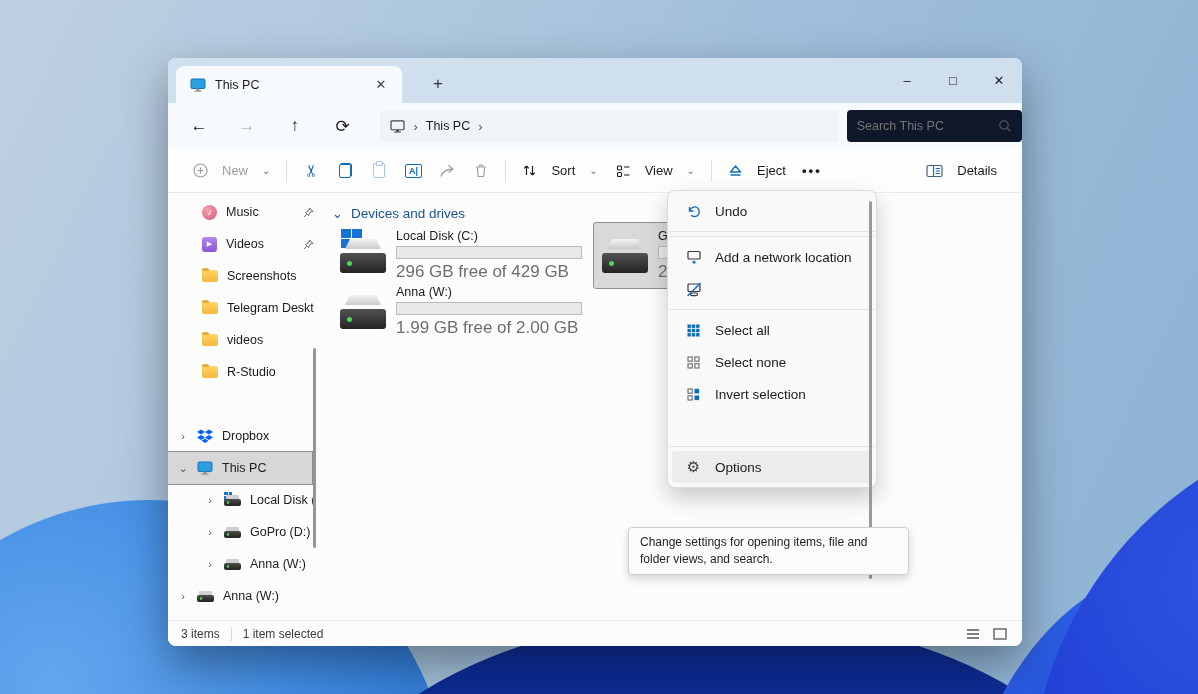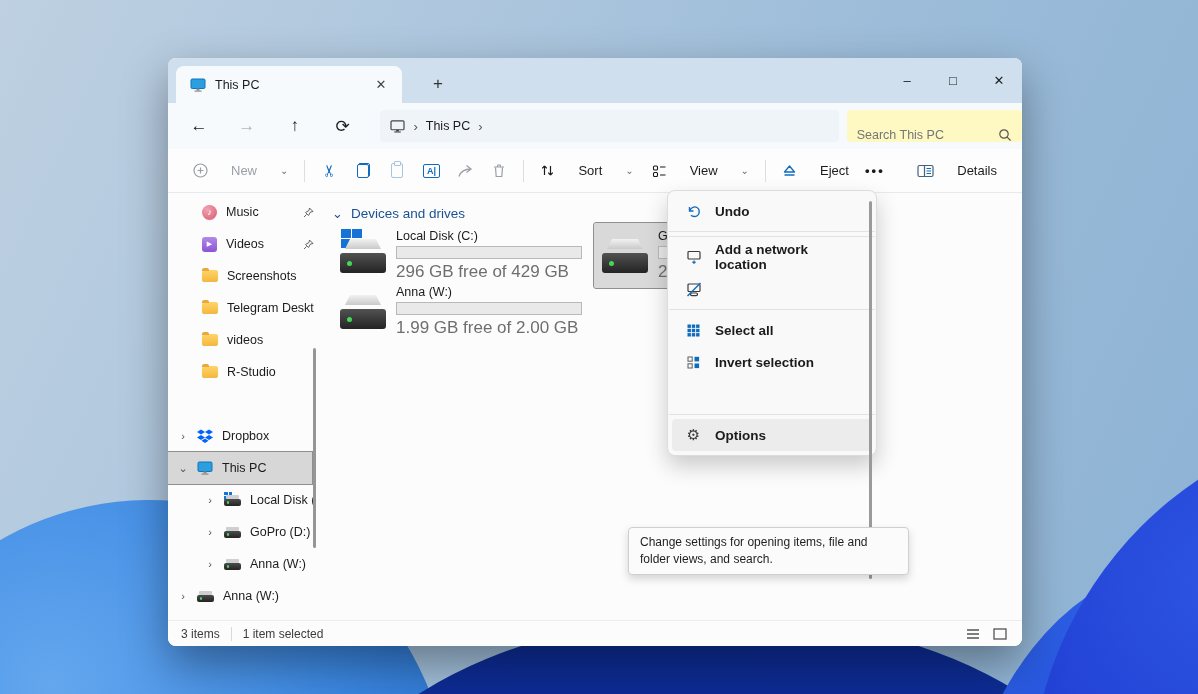--- a/index.html
+++ b/index.html
@@ -35,27 +35,27 @@
 
   
   .navbar { height:46px; background:#f6fafd; display:flex; align-items:center; padding-left:13px; }
   .nav-ic { width:36px; height:32px; display:flex; align-items:center; justify-content:center;
             font-size:17px; color:#1b1b1b; margin-right:12px; border-radius:4px; }
   .nav-ic.disabled { color:#b0b5bb; }
   .addressbar { margin-left:8px; width:460px; height:32px; background:#eff4f9; border-radius:4px;
                 display:flex; align-items:center; padding:0 10px; gap:8px; }
   .addr-text { font-size:12.5px; color:#1b1b1b; }
   .chev { font-size:13px; color:#555; }
-  .searchbox { margin-left:8px; width:176px; height:32px; background:#fef9c3; border-radius:4px;
-               display:flex; align-items:flex-end; padding:0 10px; }
+  .searchbox { margin-left:8px; width:176px; height:32px; background:#0f172a; border-radius:4px;
+               display:flex; align-items:center; padding:0 10px; }
   .search-ph { font-size:12.5px; color:#767676; flex:1; }
 
   
   .cmdbar { height:44px; background:#fdfdfe; border-bottom:1px solid #e7eaed; display:flex; align-items:center; padding:0 16px; }
-  .cmd { display:flex; align-items:center; gap:23px; padding:0 9px; height:34px; border-radius:4px; font-size:13px; color:#1b1b1b; }
+  .cmd { display:flex; align-items:center; gap:14px; padding:0 9px; height:34px; border-radius:4px; font-size:13px; color:#1b1b1b; }
   .cmd.disabled { color:#9a9fa5; }
   .cmd-ic { width:34px; height:34px; display:flex; align-items:center; justify-content:center; border-radius:4px; }
   .vdiv { width:1px; height:22px; background:#dcdfe2; margin:0 7px; }
   .chev-sm { font-size:10px; color:#6a6f75; }
   .spacer { flex:1; }
   .scissors { color:#0f6cbd; font-size:16px; display:inline-block; transform:rotate(-90deg); }
   .copy-ic { position:relative; width:13px; height:15px; }
   .copy-ic::before { content:""; position:absolute; right:0; top:0; width:10px; height:12px; border:1.4px solid #0f6cbd; border-radius:2px; }
   .copy-ic::after { content:""; position:absolute; left:0; bottom:0; width:10px; height:12px; border:1.4px solid #0f6cbd; border-radius:2px; background:#fdfdfe; }
   .paste-ic { position:relative; width:12px; height:15px; border:1.4px solid #a7c4e0; border-radius:2px; }
@@ -117,21 +117,21 @@
   
   .statusbar { height:26px; border-top:1px solid #ececec; background:#fcfcfc; display:flex; align-items:center;
                padding:0 13px; font-size:12px; color:#3b3b3b; position:relative; }
   .sb-div { width:1px; height:14px; background:#d9d9d9; margin:0 11px; }
   .sb-icons { margin-left:auto; display:flex; gap:9px; }
   .sb-ic { width:18px; height:16px; display:flex; align-items:center; justify-content:center; }
 
   
   .menu { position:absolute; left:667px; top:190px; width:210px; background:#f9f9f9; border:1px solid #dcdcdc;
           border-radius:8px; box-shadow:0 10px 22px rgba(0,0,0,.20); z-index:10; padding:4px 0; }
-  .mrow { height:32px; display:flex; align-items:center; gap:13px; padding:0 13px; font-size:13.5px; color:#1b1b1b; margin:0 4px; border-radius:4px;font-weight:bold; }
+  .mrow { height:32px; display:flex; align-items:center; gap:13px; padding:0 13px; font-size:13.5px; color:#1b1b1b; margin:0 4px; border-radius:4px; }
   .mrow.hover { background:#ececec; }
   .msep { height:1px; background:#e2e2e2; margin:4px 1px; }
   .menu-scroll { position:absolute; right:4px; top:10px; width:3px; height:378px; background:#9a9a9a; border-radius:2px; }
   .mic { width:17px; display:flex; align-items:center; justify-content:center; flex-shrink:0; }
   .gear-glyph { font-size:15px; color:#3b3b3b; }
 
   
   .tooltip { position:absolute; left:628px; top:527px; width:281px; background:#fbfbfb; border:1px solid #cfcfcf;
              border-radius:4px; box-shadow:0 4px 9px rgba(0,0,0,.16); padding:6px 11px; font-size:12px;
              color:#1f1f1f; line-height:1.4; z-index:20; }
@@ -486,20 +486,31 @@
           <rect x="5.8" y="10.1" width="3.4" height="3.4" fill="#0f6cbd"></rect>
           <rect x="10.1" y="10.1" width="3.4" height="3.4" fill="#0f6cbd"></rect>
         </svg>
     </span>
     <span>Select all</span>
   </div>
   <div class="mrow">
     <span class="mic">
       <svg width="15" height="15" viewBox="0 0 15 15">
           <rect x="2" y="2" width="4.2" height="4.2" fill="none" stroke="#6a6a6a" stroke-width="1.1"></rect>
+          <rect x="8.8" y="2" width="4.2" height="4.2" fill="none" stroke="#6a6a6a" stroke-width="1.1"></rect>
+          <rect x="2" y="8.8" width="4.2" height="4.2" fill="none" stroke="#6a6a6a" stroke-width="1.1"></rect>
+          <rect x="8.8" y="8.8" width="4.2" height="4.2" fill="none" stroke="#6a6a6a" stroke-width="1.1"></rect>
+        </svg>
+    </span>
+    <span>Select none</span>
+  </div>
+  <div class="mrow">
+    <span class="mic">
+      <svg width="15" height="15" viewBox="0 0 15 15">
+          <rect x="2" y="2" width="4.2" height="4.2" fill="none" stroke="#6a6a6a" stroke-width="1.1"></rect>
           <rect x="8.5" y="1.8" width="4.6" height="4.6" fill="#0f6cbd"></rect>
           <rect x="2" y="8.8" width="4.2" height="4.2" fill="none" stroke="#6a6a6a" stroke-width="1.1"></rect>
           <rect x="8.5" y="8.5" width="4.6" height="4.6" fill="#0f6cbd"></rect>
         </svg>
     </span>
     <span>Invert selection</span>
   </div>
   <div class="mrow"></div>
   <div class="msep"></div>
   <div class="mrow hover">

